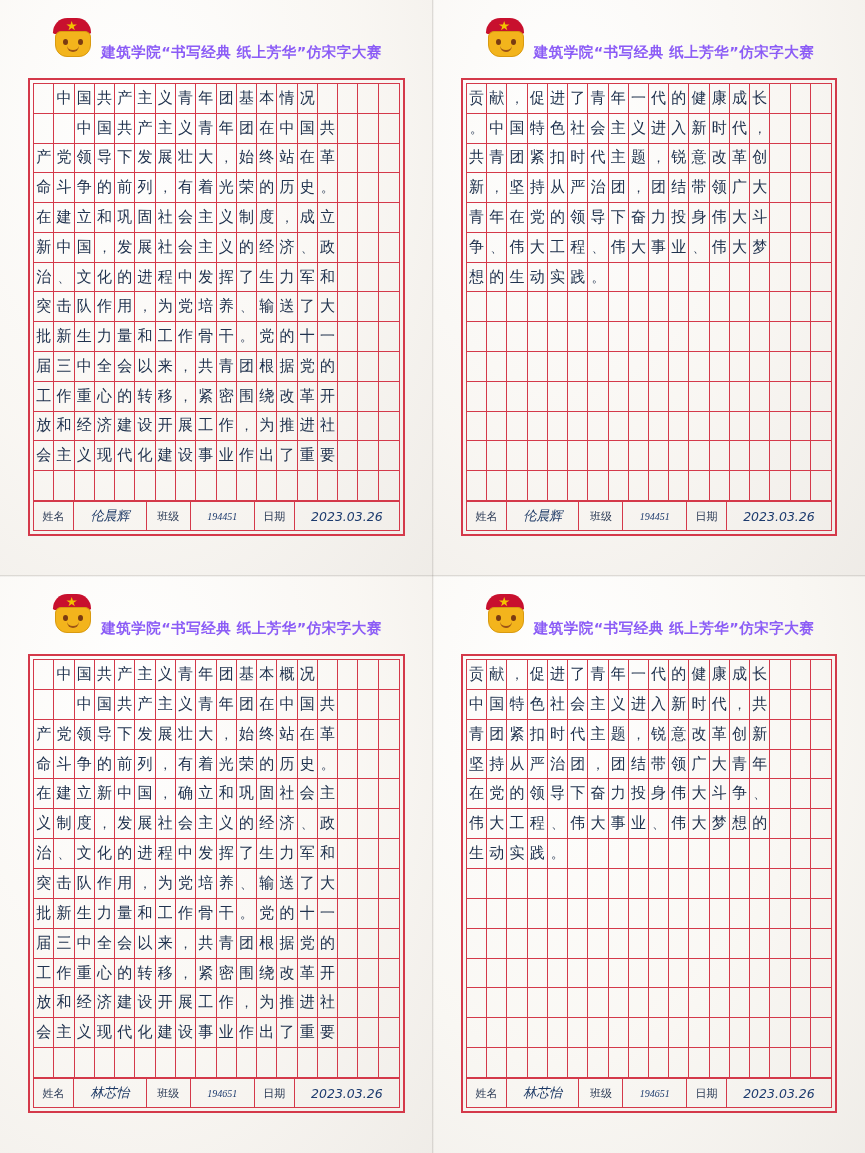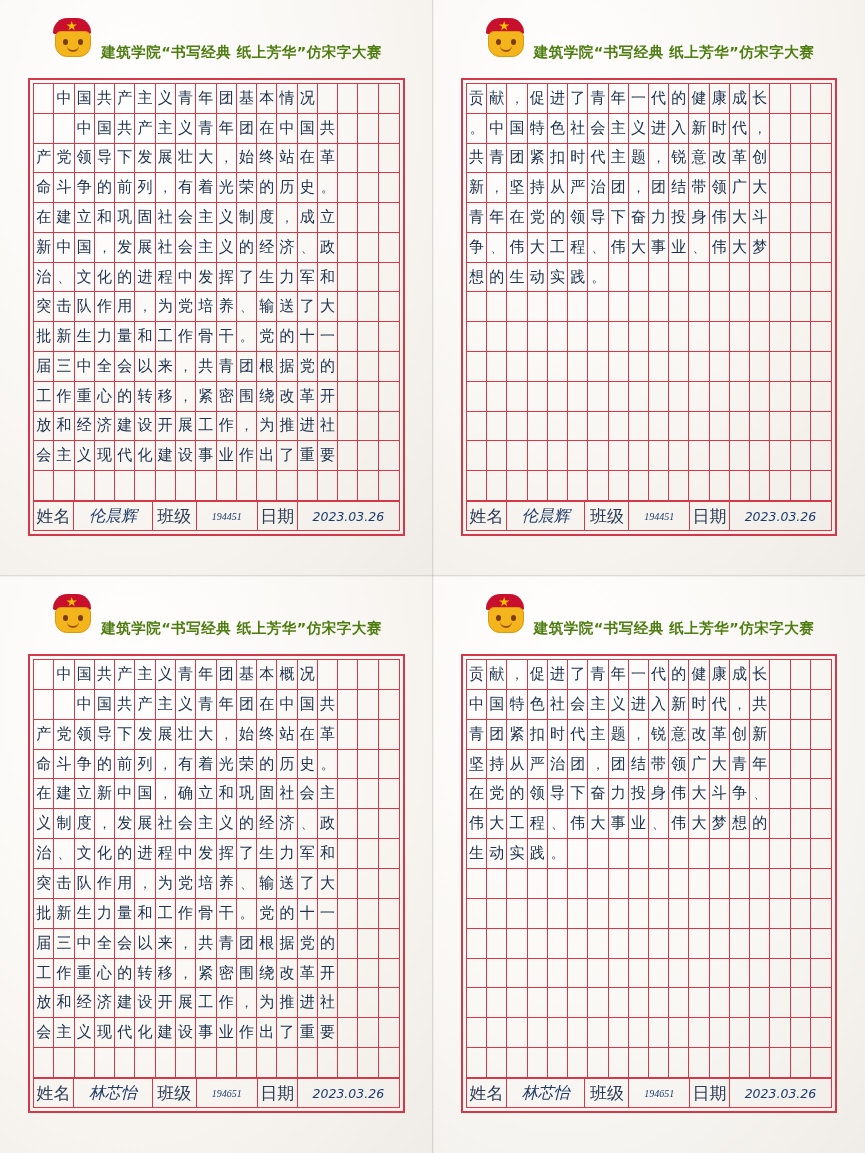--- a/index.html
+++ b/index.html
@@ -104,21 +104,21 @@
     bottom: 4px;
     width: 12px;
     height: 5px;
     border-bottom: 2px solid #9c5316;
     border-radius: 0 0 8px 8px;
   }
   .header-title {
     font-family: "DejaVu Sans", sans-serif;
     font-size: 14.5px;
     font-weight: bold;
-    color: #4d7c0f;
+    color: #8b5cf6;
     letter-spacing: 0.5px;
     white-space: nowrap;
     margin-top: 32px;
   }
 
   
   .page {
     position: absolute;
     left: 28px;
     right: 28px;
@@ -178,36 +178,36 @@
     display: flex;
     border-top: 2px solid #d4394a;
     box-sizing: border-box;
   }
   .f-cell {
     display: flex;
     align-items: center;
     justify-content: center;
     border-right: 1px solid #d4394a;
     box-sizing: border-box;
-    font-size: 17px;
+    font-size: 11px;
     color: #2b3a55;
     white-space: nowrap;
   }
   .f-cell:last-child { border-right: none; }
   .f-label { flex: 0 0 40px; font-family: "DejaVu Sans", sans-serif; }
   .f-label.wide { flex: 0 0 44px; text-align: center; }
   .f-value {
     flex: 1 1 auto;
     font-family: "DejaVu Sans", sans-serif;
     color: #1d3b6e;
     font-size: 14px;
   }
   .f-value.hand {
     font-style: italic;
-    font-size: 16px;
+    font-size: 13px;
     color: #1e3a66;
   }
   .f-value.date { font-size: 12.5px; color: #1d3b6e; font-style: italic; }
   .f-value.num { font-style: italic; font-size: 10px; font-family: Liberation Serif, serif; }
 
   
   .seam-v {
     position: absolute;
     left: 432px; top: 0; width: 2px; height: 1153px;
     background: linear-gradient(to right, rgba(120,115,110,0.25), rgba(200,196,190,0.05));

